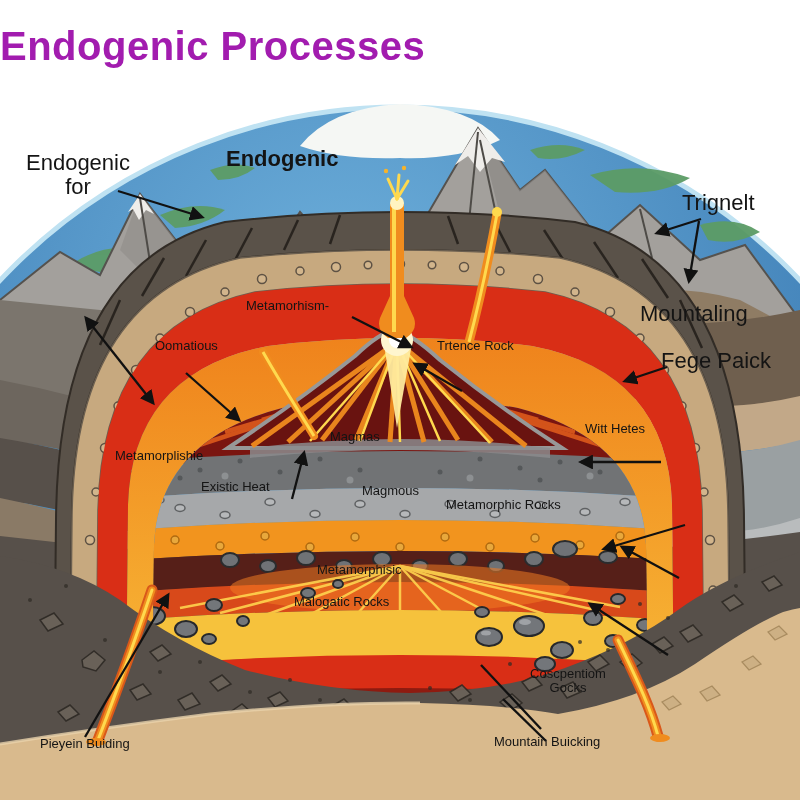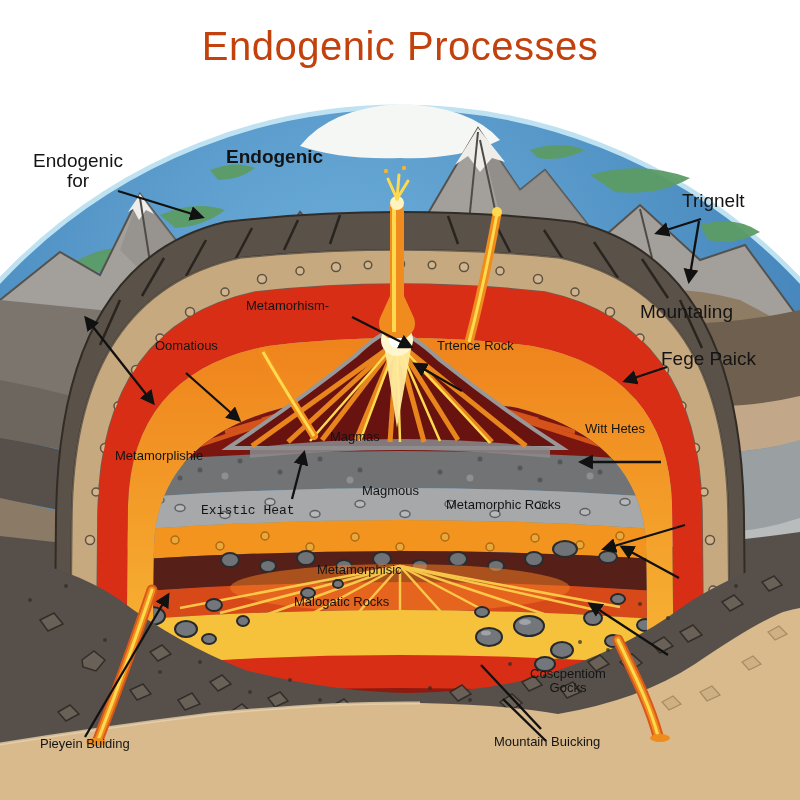--- a/index.html
+++ b/index.html
@@ -1,22 +1,22 @@
 <!DOCTYPE html>
 <html style="--title-text: #121212; --label-text: #141414; --ocean-blue: #3e7eb6; --land-green: #5c9c66; --ice-white: #f5f7f4; --mountain-gray: #a3a09c; --crust-dark: #5a5249; --pebble-ring-tan: #c7a97f; --red-ring: #d92e16; --orange-band: #f2941e; --yellow-band: #f6c23c; --dark-red-interior: #7a1510; --maroon-band: #561f18; --gray-layer: #717375; --light-gray-layer: #a6a8aa; --lava-orange: #f08c1e; --lava-core-yellow: #ffd94e; --outer-rock-brown: #57504a; --sand-tan: #d9ba8d; --boulder-gray: #73767a;"><head>
 <meta charset="utf-8">
 <style>
   html,body{margin:0;padding:0;background:#fff;}
   .stage{position:relative;width:800px;height:800px;background:#ffffff;overflow:hidden;
          font-family:"Liberation Sans",sans-serif;}
   .stage svg{position:absolute;left:0;top:0;}
-  .title{position:absolute;top:24px;left:0;right:0;text-align:center;
-         font-size:40px;font-weight:normal;color:#c2410c;letter-spacing:.5px;}
+  .title{position:absolute;top:24px;left:0;right:0;text-align:left;
+         font-size:40px;font-weight:bold;color:#a21caf;letter-spacing:.5px;}
   .lbl{position:absolute;font-size:13px;color:#141414;line-height:1.07;white-space:pre-line;}
-  .lbl.big{font-size:19px;}
+  .lbl.big{font-size:22px;}
   .lbl.bold{font-weight:bold;}
   .lbl.center{text-align:center;}
 </style>
 </head>
 <body>
 
 <div class="stage">
 <svg width="800" height="800" viewBox="0 0 800 800">
   <defs>
     <marker id="ah" viewBox="0 0 10 10" refX="8" refY="5" markerWidth="6.5" markerHeight="6.5" orient="auto-start-reverse">
@@ -411,21 +411,21 @@
 <div class="lbl big bold" style="left:226px;top:147px;">Endogenic</div>
 <div class="lbl big" style="left:682px;top:191px;">Trignelt</div>
 <div class="lbl big" style="left:640px;top:302px;">Mountaling</div>
 <div class="lbl" style="left:246px;top:299px;">Metamorhism-</div>
 <div class="lbl" style="left:155px;top:339px;">Oomatious</div>
 <div class="lbl" style="left:437px;top:339px;">Trtence Rock</div>
 <div class="lbl big" style="left:661px;top:349px;">Fege Paick</div>
 <div class="lbl" style="left:585px;top:422px;">Witt Hetes</div>
 <div class="lbl" style="left:330px;top:430px;">Magmas</div>
 <div class="lbl" style="left:115px;top:449px;">Metamorplishie</div>
-<div class="lbl" style="left:201px;top:504px;font-family:Liberation Mono, monospace;">Existic Heat</div>
+<div class="lbl" style="left:201px;top:480px;">Existic Heat</div>
 <div class="lbl" style="left:320px;top:484px;margin-left:42px;">Magmous</div>
 <div class="lbl" style="left:446px;top:498px;">Metamorphic Rocks</div>
 <div class="lbl" style="left:317px;top:563px;">Metamorphisic</div>
 <div class="lbl" style="left:294px;top:595px;">Malogatic Rocks</div>
 <div class="lbl center" style="left:496px;top:667px;width:144px;">Coscpentiom
 Gocks</div>
 <div class="lbl" style="left:40px;top:737px;">Pieyein Buiding</div>
 <div class="lbl" style="left:494px;top:735px;">Mountain Buicking</div>
 </div>
 

